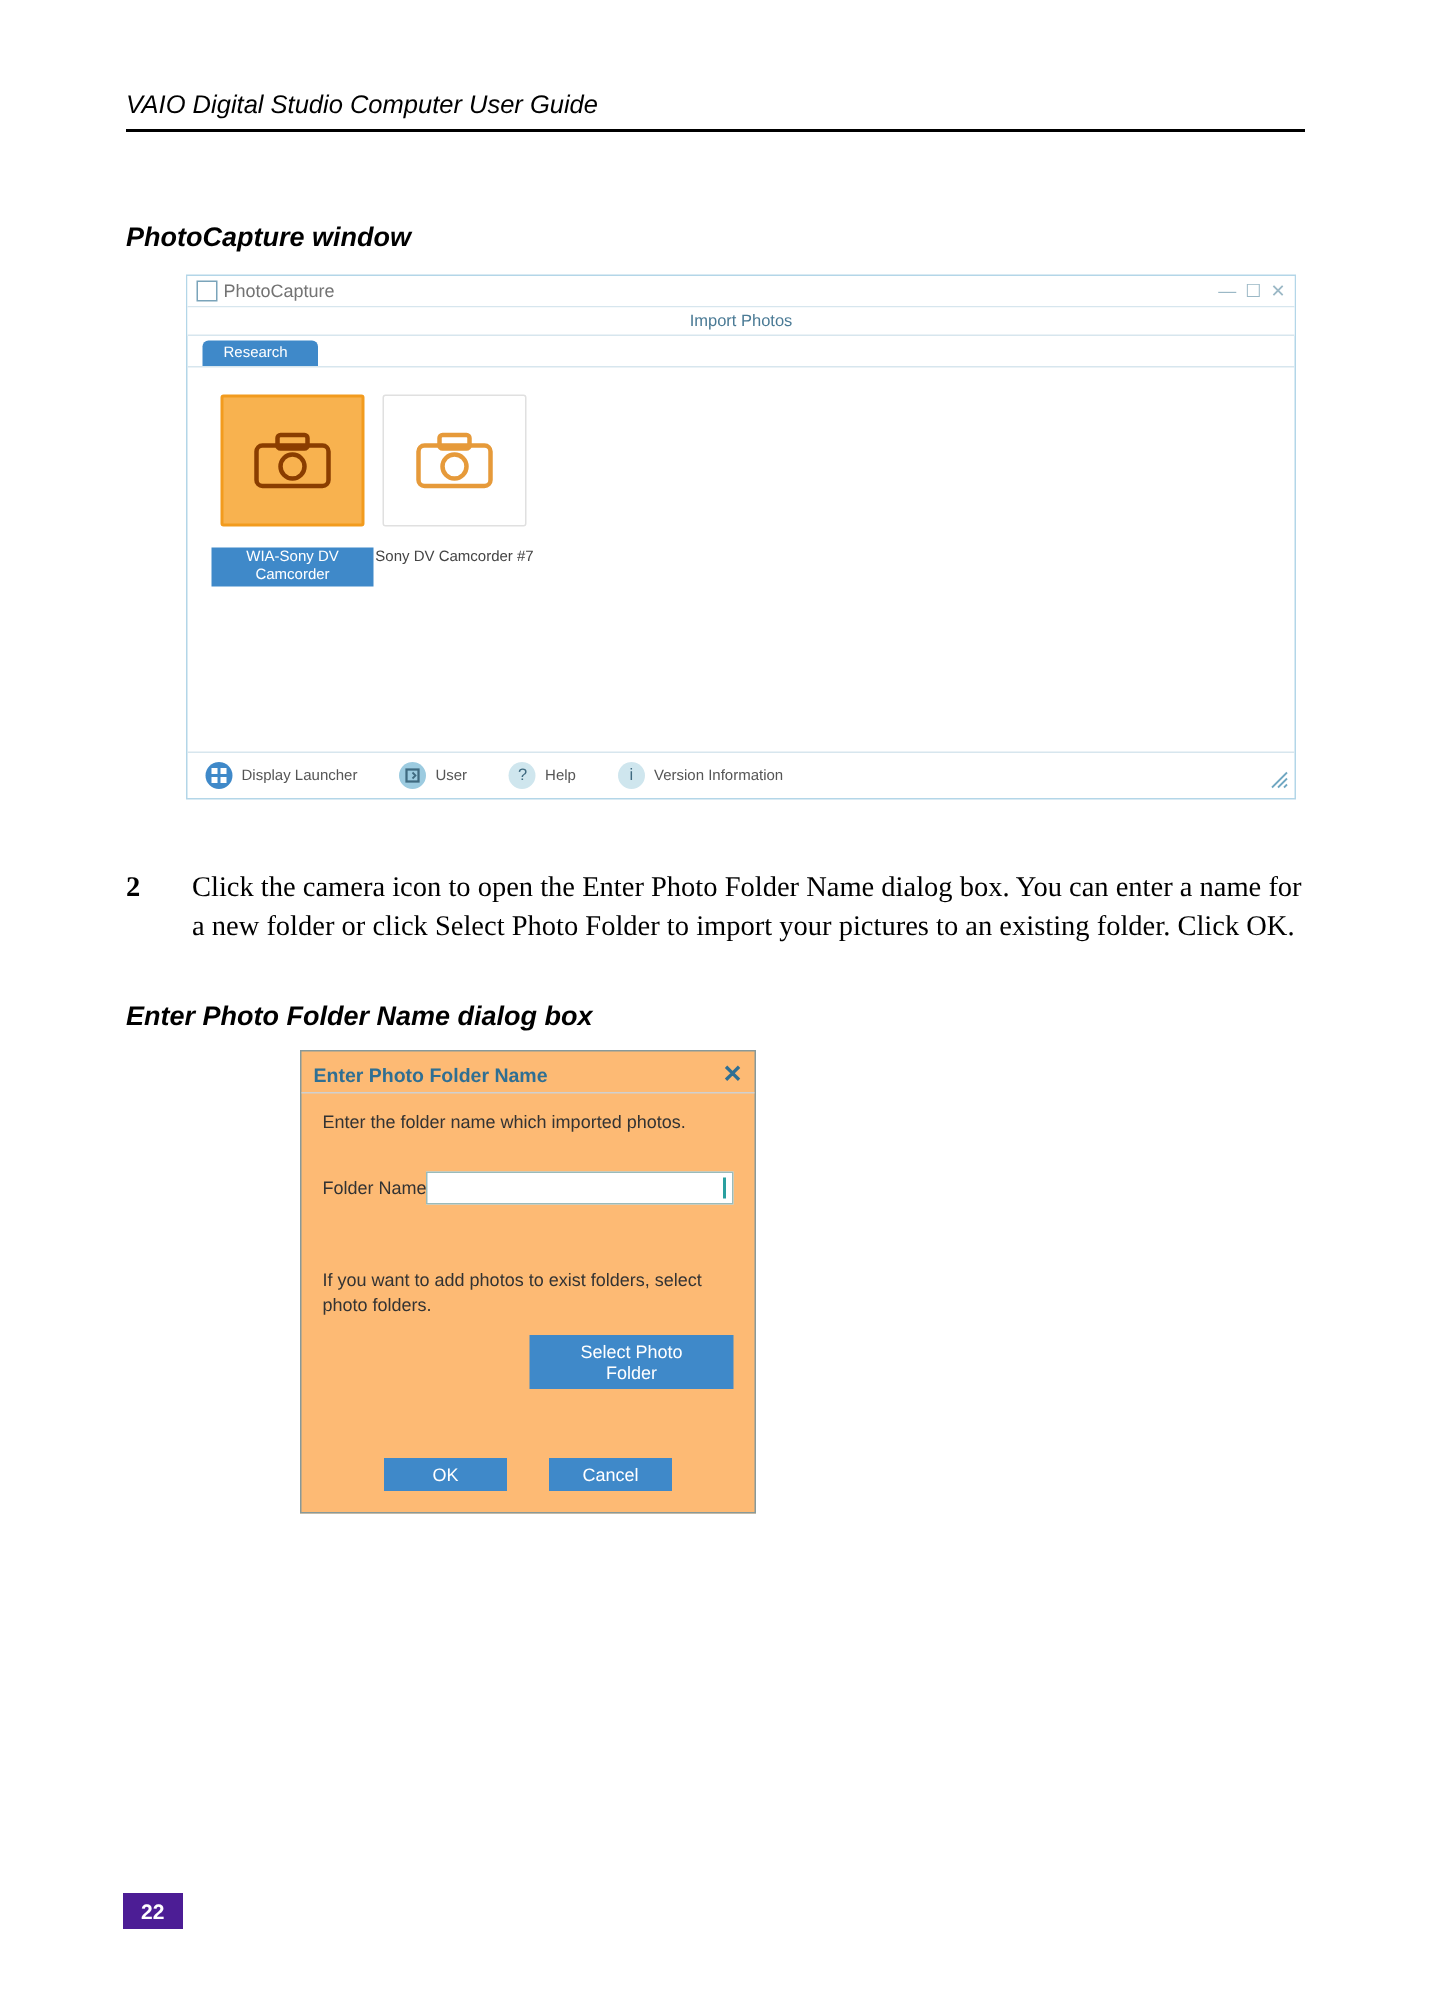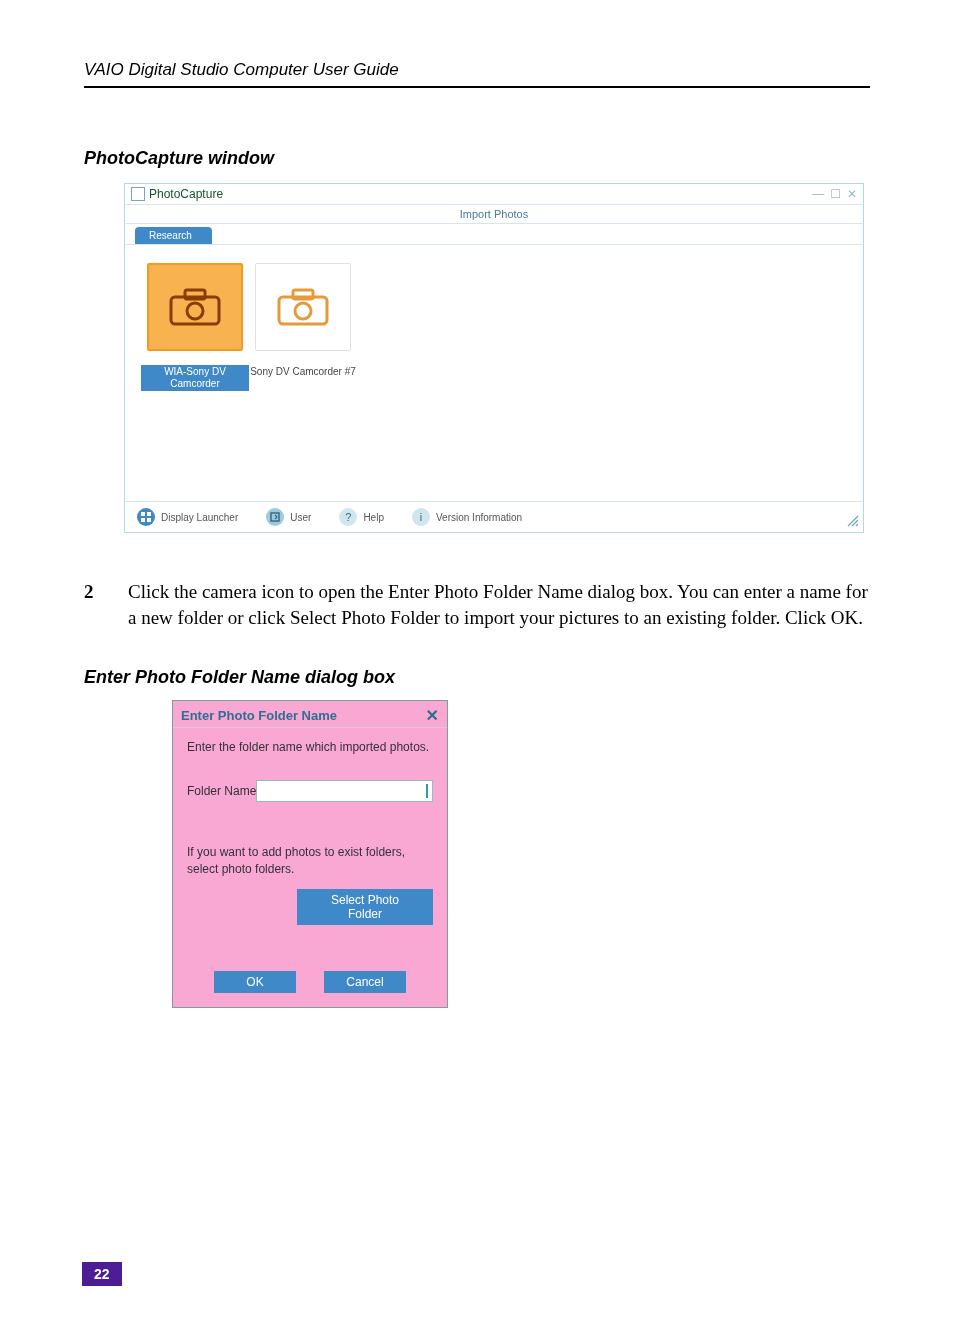--- a/index.html
+++ b/index.html
@@ -49,21 +49,21 @@
     background: #ffffff;
     border-bottom: 1px solid #d7e6ee;
     padding: 3px 6px;
   }
   .pc-title-left { display: flex; align-items: center; gap: 4px; }
   .pc-title-icon {
     width: 14px; height: 14px;
     border: 1px solid #7aa4ba;
     display: inline-block;
   }
-  .pc-title-text { color: #14532d; font-size: 12px; }
+  .pc-title-text { color: #737373; font-size: 12px; }
   .pc-winctrls { display: flex; gap: 6px; color: #9bb8c6; font-size: 12px; }
   .pc-winctrls span { cursor: default; }
   .pc-sectionbar {
     background: #ffffff;
     border-bottom: 1px solid #d7e6ee;
     text-align: center;
     padding: 3px 0;
     color: #4a7a95;
     font-size: 11px;
   }
@@ -161,24 +161,24 @@
   .step-text { flex: 1; font-family: "Times New Roman", serif; }
   
   .caption2 {
     font-family: Arial, Helvetica, sans-serif;
     font-weight: bold;
     font-style: italic;
     font-size: 18px;
     margin: 36px 0 12px 0;
   }
   .dlg {
-    width: 276px;
-    margin-left: 88px;
+    width: 304px;
+    margin-left: 116px;
     border: 1px solid #899;
-    background: #f9a8d4;
+    background: #fdba74;
     font-family: Tahoma, Arial, sans-serif;
     font-size: 12px;
     color: #333;
   }
   .dlg-title {
     display: flex;
     align-items: center;
     justify-content: space-between;
     padding: 5px 8px 2px 8px;
     color: #2f6f93;

